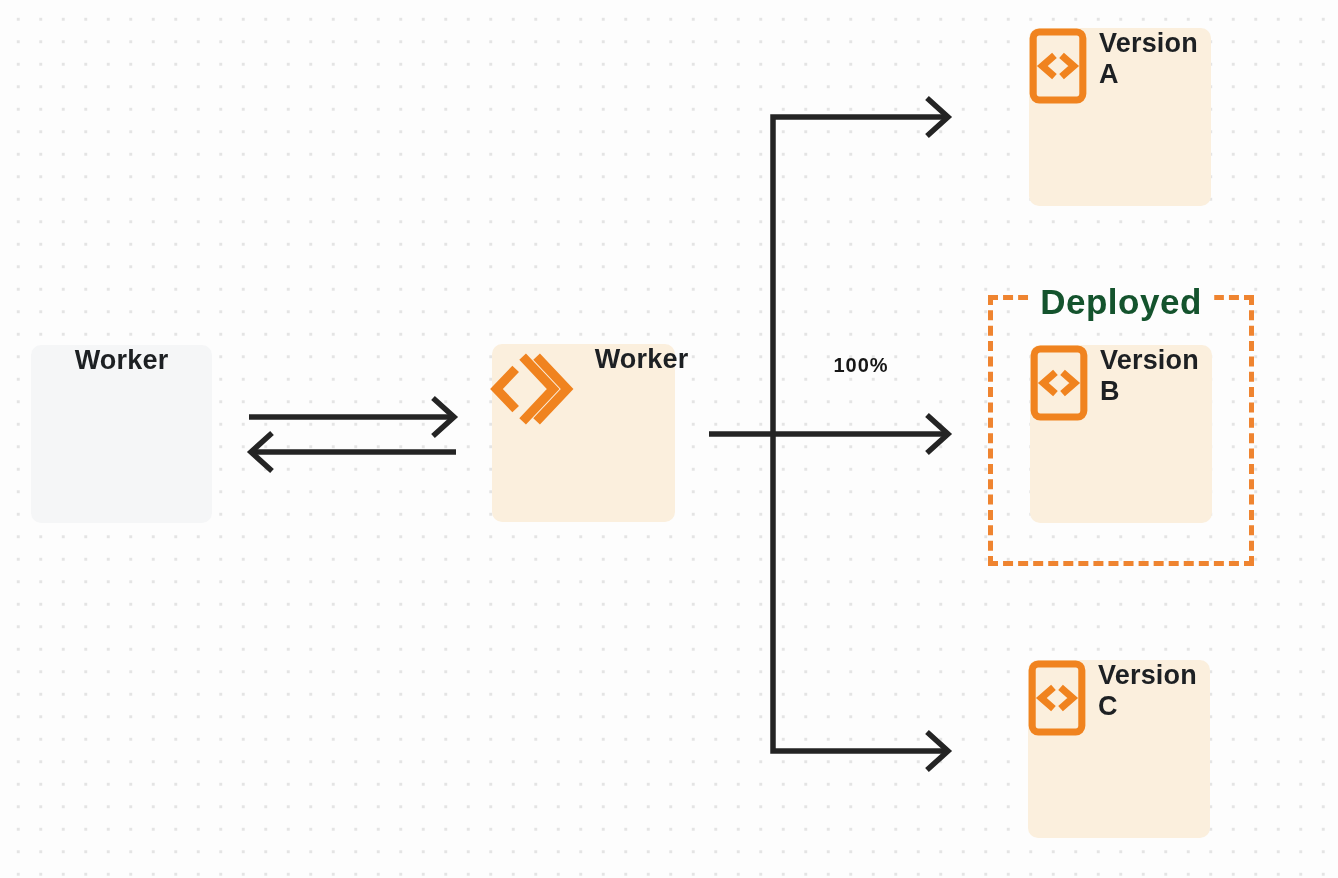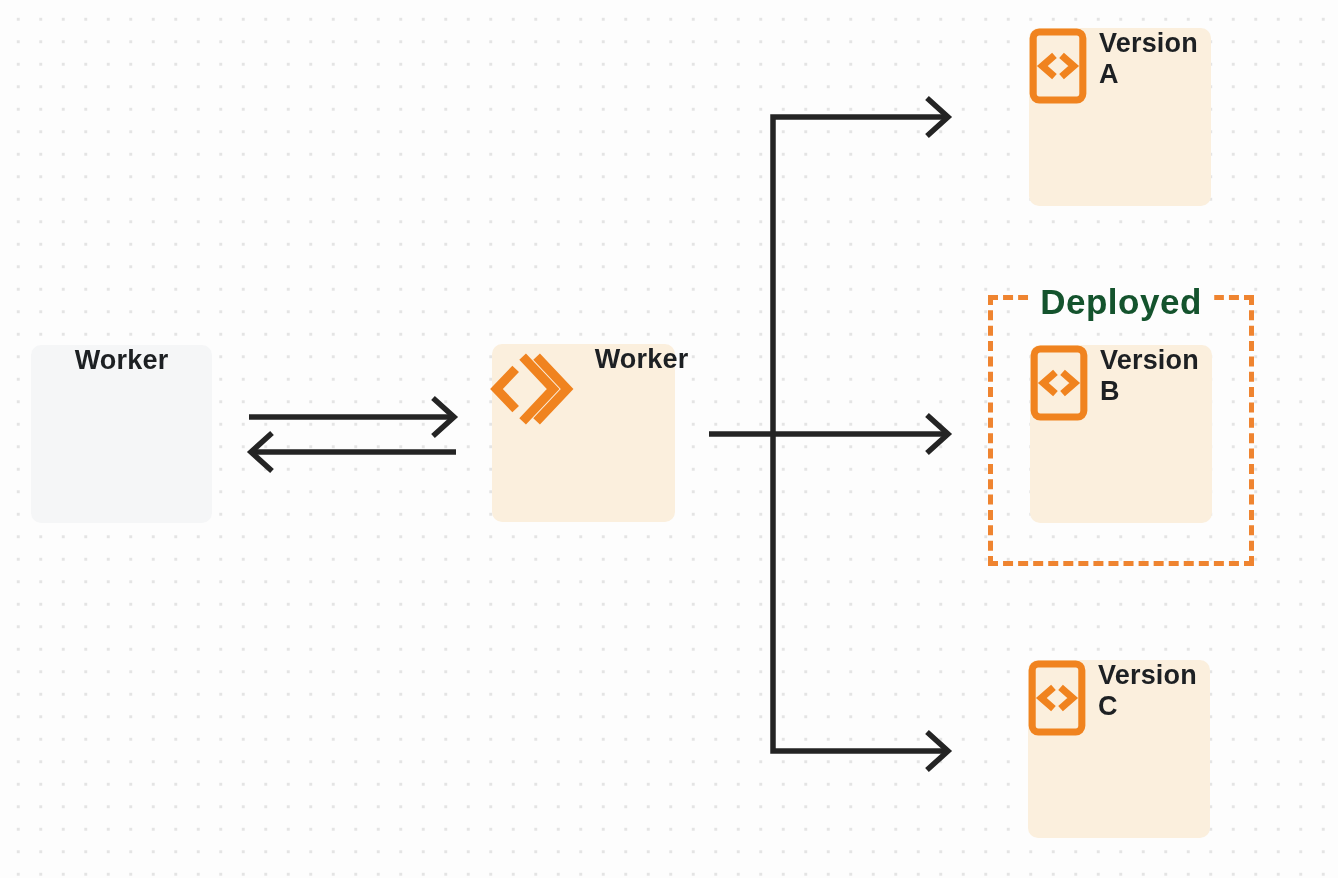--- a/index.html
+++ b/index.html
@@ -120,20 +120,21 @@
       <svg width="96" height="90" viewBox="0 0 110 100" fill="none" stroke="#f0831f" stroke-width="10.5" stroke-linejoin="miter">
         <path d="M42 27 L20 50 L42 73"></path>
         <path d="M50 13 L85 50 L50 87"></path>
         <path d="M66 13 L101 50 L66 87"></path>
       </svg>
     </span>
     <span class="node-label">Worker</span>
   </div>
 
   <div class="traffic-label">
+    <div>100%</div>
   </div>
 
   <div class="deployed-box">
     <span class="deployed-label">Deployed</span>
   </div>
 
   <div class="node version-node version-a">
     <span class="icon-wrap">
       <svg width="58" height="76" viewBox="0 0 57 75" fill="none" stroke="#f0831f" stroke-width="7" stroke-linejoin="miter">
         <rect x="4" y="4" width="49" height="67" rx="6"></rect>

